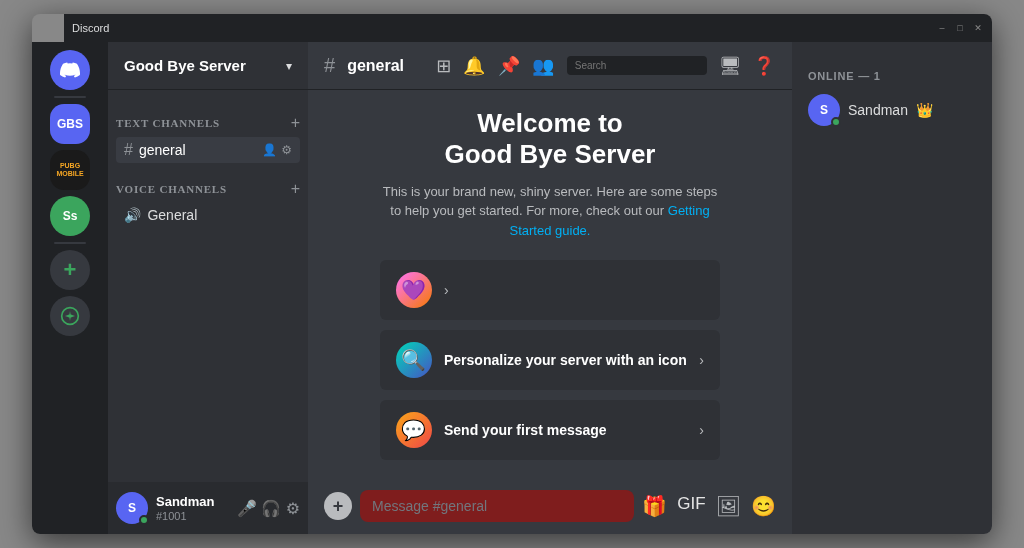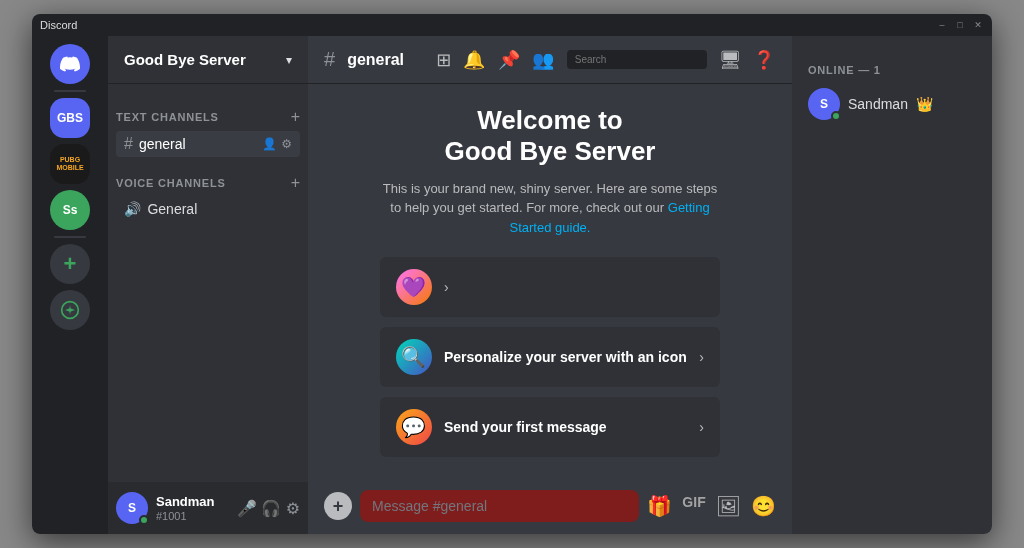--- a/index.html
+++ b/index.html
@@ -17,26 +17,27 @@
       width: 960px;
       height: 520px;
       display: flex;
       flex-direction: column;
       border-radius: 8px;
       overflow: hidden;
       box-shadow: 0 8px 32px rgba(0,0,0,0.6);
     }
     .title-bar {
       background: #202225;
-      height: 22px;
+      height: 28px;
       display: flex;
       align-items: center;
       justify-content: space-between;
       padding: 0 8px;
       flex-shrink: 0;
+      margin-left: 32px;
     }
     .title-bar-title {
       font-size: 11px;
       color: #dcddde;
     }
     .title-bar-controls {
       display: flex;
       gap: 6px;
     }
     .title-bar-btn {
@@ -148,20 +149,21 @@
       display: flex;
       align-items: center;
       justify-content: space-between;
     }
     .channel-category-name {
       font-size: 11px;
       font-weight: 700;
       color: #8e9297;
       letter-spacing: 0.8px;
       text-transform: uppercase;
+      font-family: Liberation Serif, serif;
     }
     .channel-category-add {
       color: #8e9297;
       font-size: 16px;
       cursor: pointer;
     }
     .channel-item {
       display: flex;
       align-items: center;
       padding: 4px 8px 4px 8px;
@@ -593,21 +595,21 @@
         </div>
       </div>
 
       <div class="message-bar">
         <div class="message-add-btn">+</div>
         <div class="message-input-wrap">
           <input class="message-input" type="text" placeholder="Message #general" style="">
         </div>
         <div class="message-bar-icons">
           <span>🎁</span>
-          <span style="font-size:14px;font-weight:700;color:#a3a3a3;">GIF</span>
+          <span style="font-size:17px;font-weight:400;color:#e5e5e5;">GIF</span>
           <span>🖼</span>
           <span>😊</span>
         </div>
       </div>
     </div>
 
     <div class="members-panel">
       <div class="members-section-title">ONLINE — 1</div>
       <div class="member-item">
         <div class="member-avatar">

